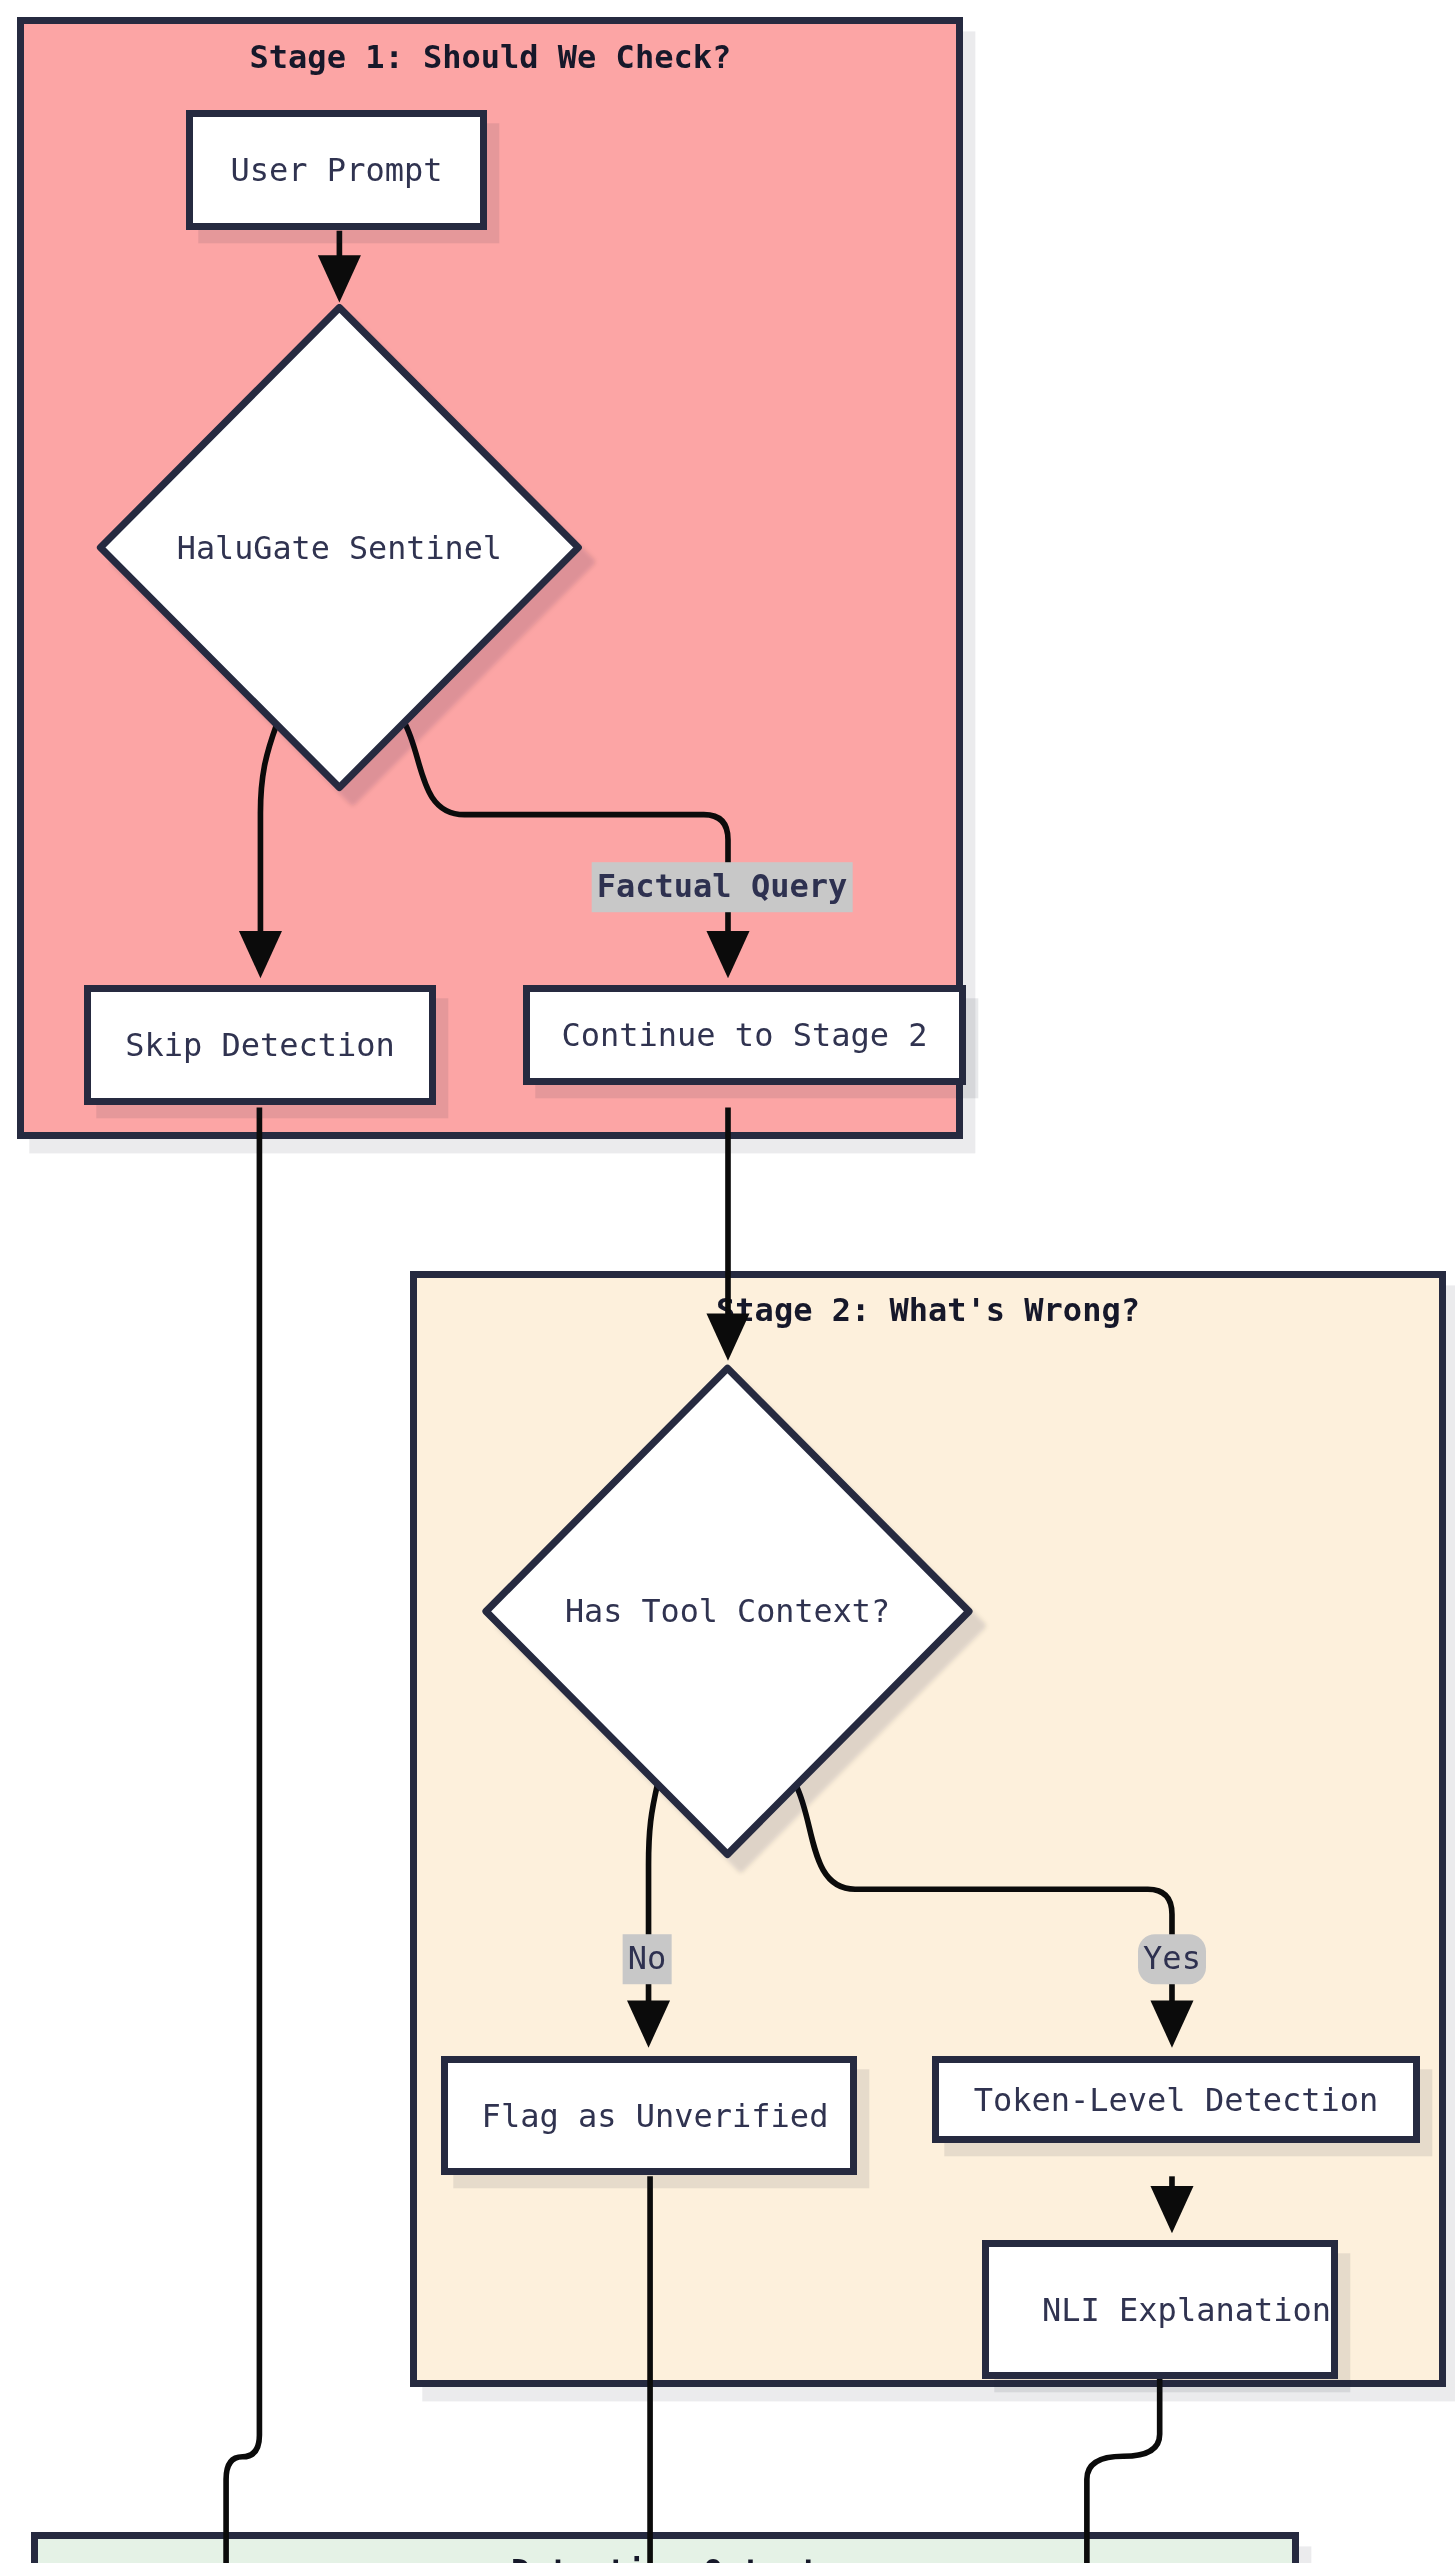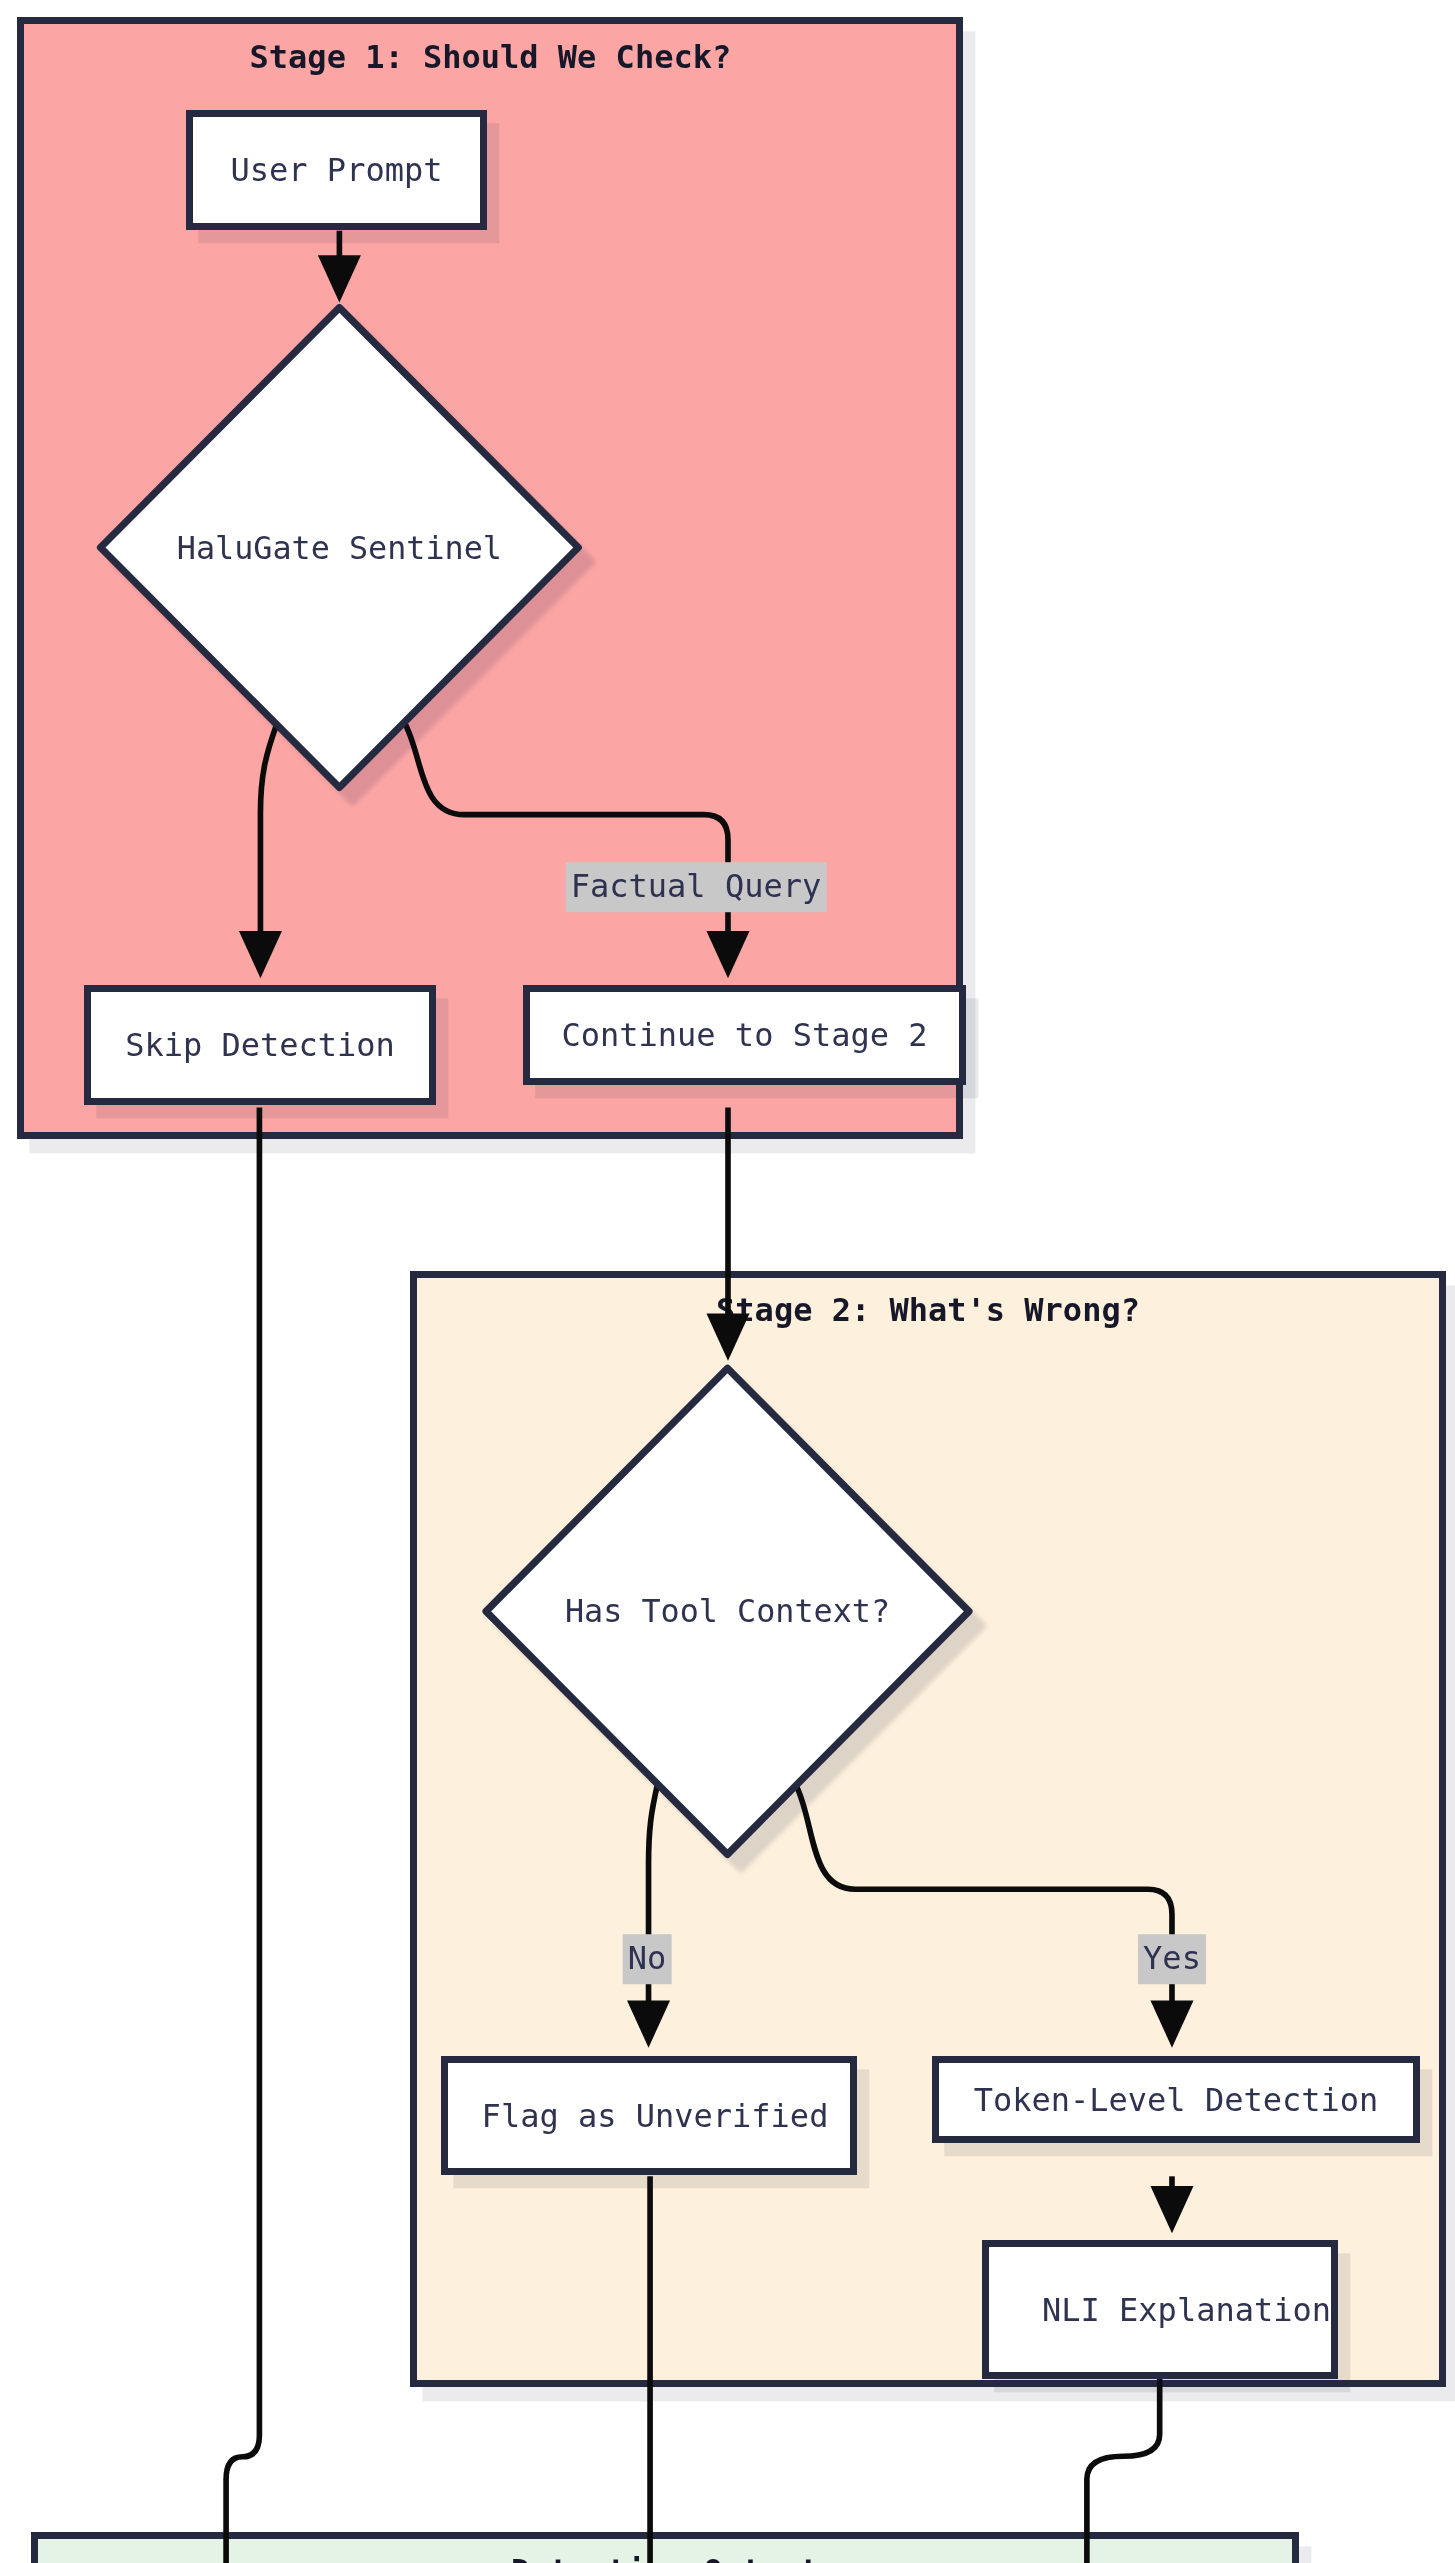--- a/index.html
+++ b/index.html
@@ -75,23 +75,23 @@
     position: absolute;
     transform: translate(-50%, -50%);
     background: #c8c8c8;
     color: #2e3150;
     font-size: 32px;
     line-height: 1.1;
     padding: 7.2px 5.1px;
     white-space: nowrap;
   }
   .edge-label-creative { left: 258px;  top: 887px; }
-  .edge-label-factual  { left: 696px; top: 887px; }
+  .edge-label-factual  { left: 722px; top: 887px; font-weight: bold; }
   .edge-label-no       { left: 647px; top: 1959px; text-align: center; }
-  .edge-label-yes      { left: 1172px; top: 1959px; }
+  .edge-label-yes      { left: 1172px; top: 1959px; border-radius: 17px; }
 </style>
 </head>
 <body>
 
 <div class="page">
 
   <section class="cluster cluster-stage1">
     <div class="cluster-title">Stage 1: Should We Check?</div>
   </section>
   <section class="cluster cluster-stage2">

